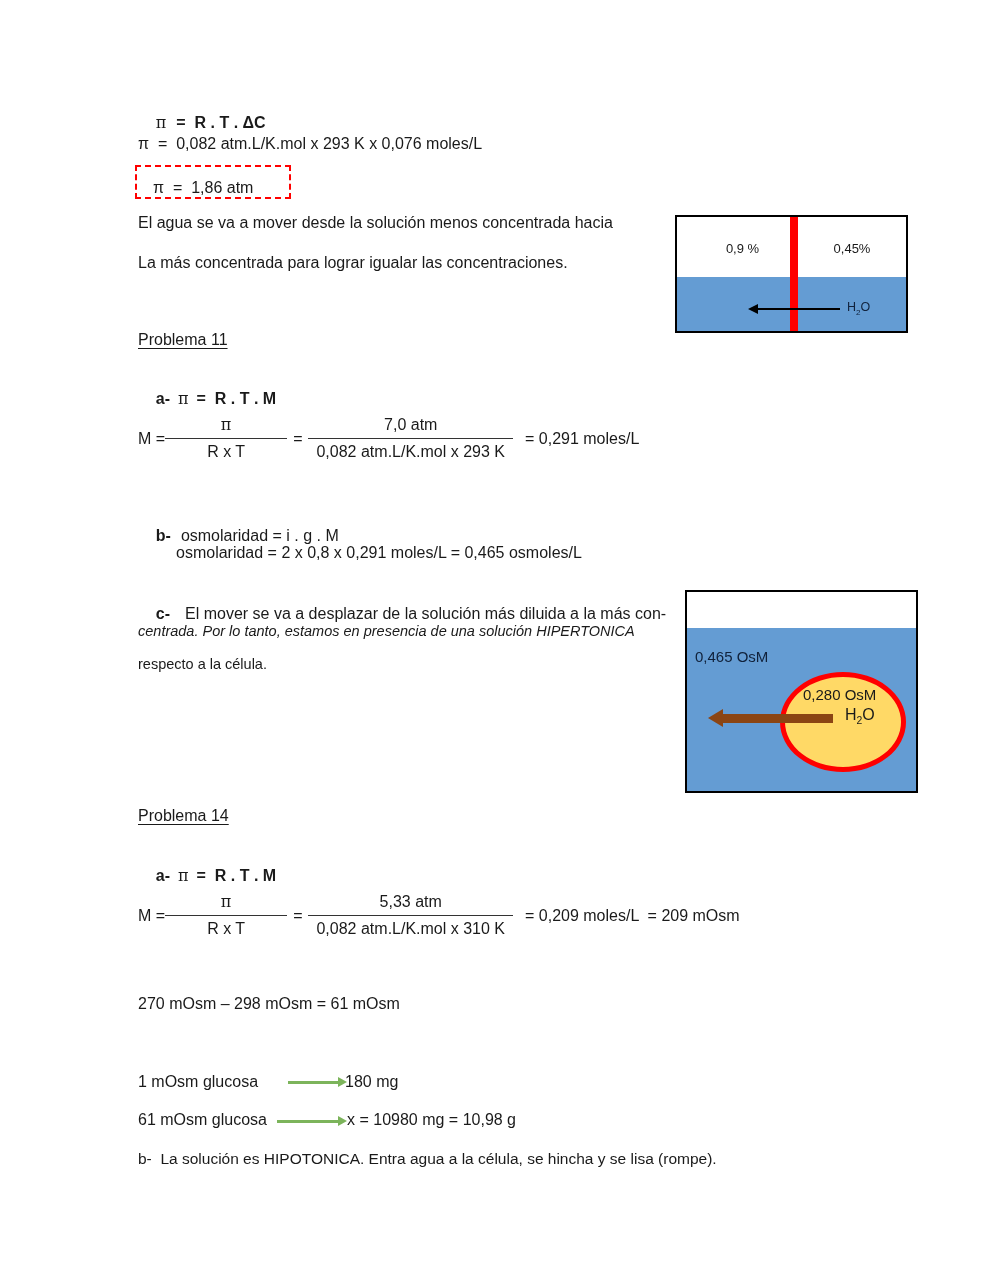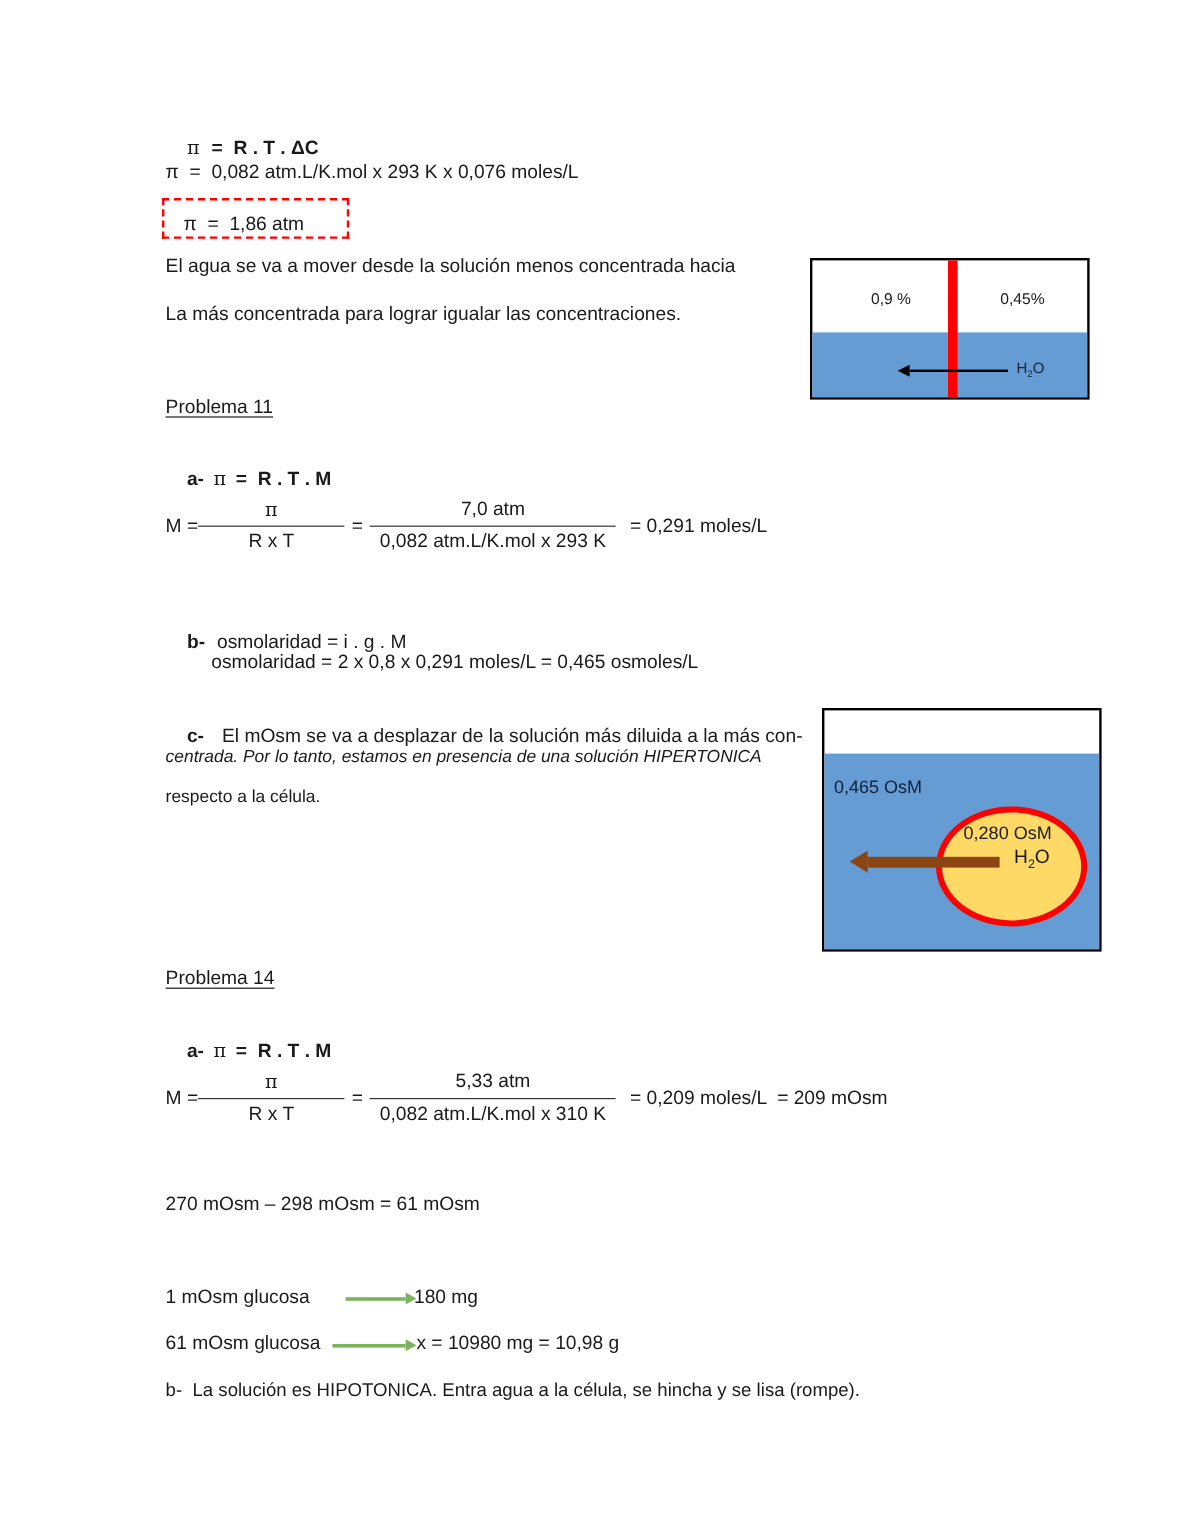--- a/index.html
+++ b/index.html
@@ -105,21 +105,21 @@
     </span>
     <span style="margin-left:12px;">= 0,291 moles/L</span>
   </div>
 
   <div class="t" style="left:138px; top:506px;">
     <span class="bold">b-</span><span style="margin-left:10px;">osmolaridad = i . g . M</span>
   </div>
   <div class="t" style="left:176px; top:543px;">osmolaridad = 2 x 0,8 x 0,291 moles/L = 0,465 osmoles/L</div>
 
   <div class="t" style="left:138px; top:584px;">
-    <span class="bold">c-</span><span style="margin-left:15px;">El mOsm se va a desplazar de la solución más diluida a la más con-</span>
+    <span class="bold">c-</span><span style="margin-left:15px;">El mover se va a desplazar de la solución más diluida a la más con-</span>
   </div>
   <div class="t small" style="left:138px; top:621px;font-style:italic;">centrada. Por lo tanto, estamos en presencia de una solución HIPERTONICA</div>
   <div class="t small" style="left:138px; top:654px;">respecto a la célula.</div>
 
   <div class="diag2">
     <div class="blue"></div>
     <div class="sol-lbl">0,465 OsM</div>
     <div class="cell"></div>
     <div class="cell-lbl">0,280 OsM</div>
     <div class="barrow"></div>

